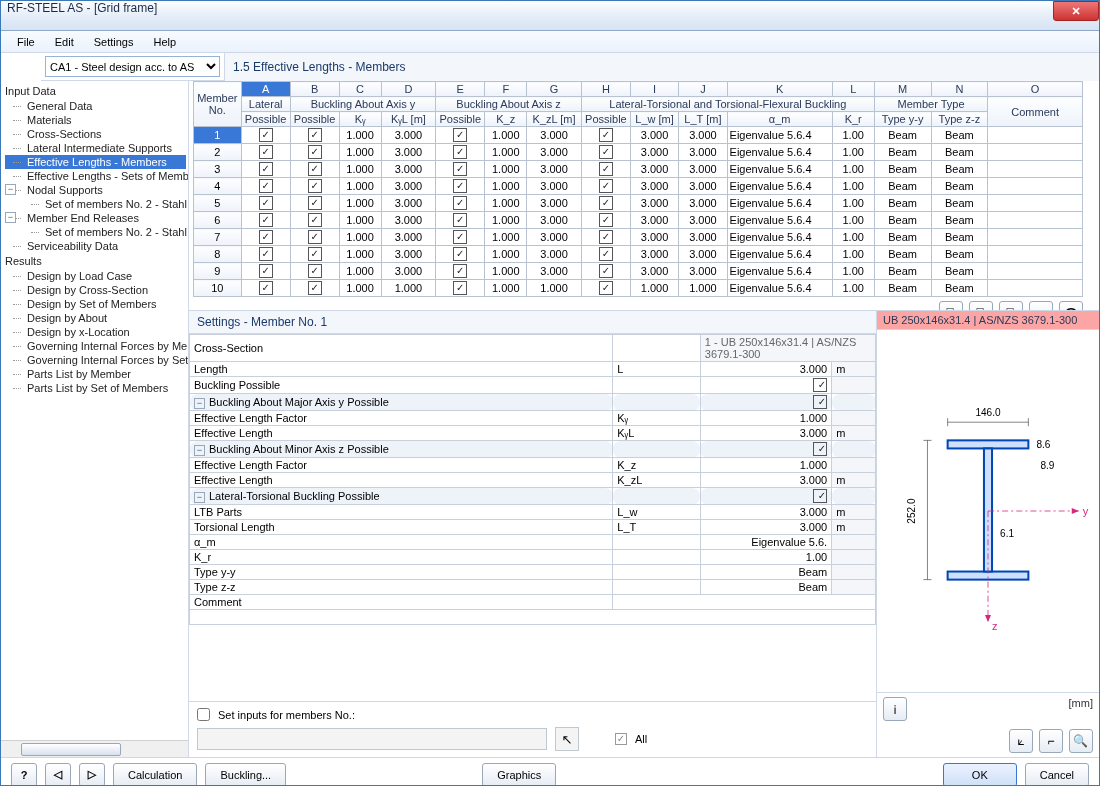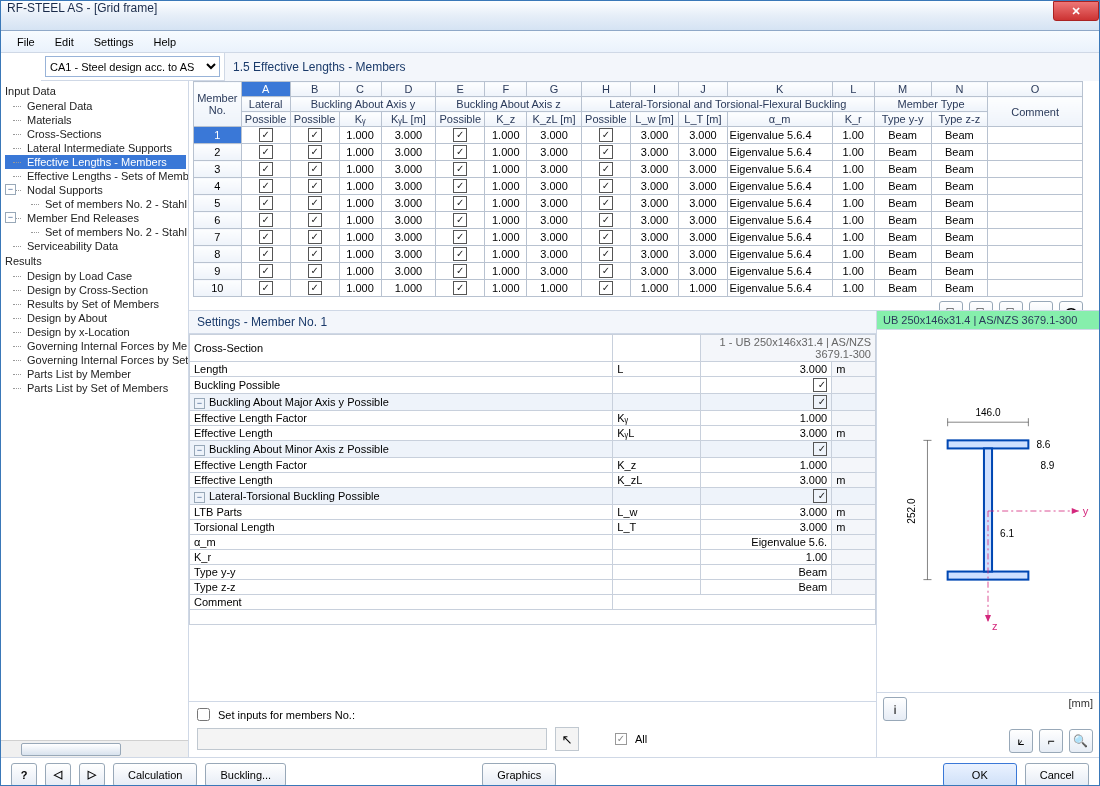--- a/index.html
+++ b/index.html
@@ -37,30 +37,30 @@
 .lower { flex: 1; display: flex; overflow: hidden; }
 .settings-pane { flex: 1; display: flex; flex-direction: column; border-right: 1px solid #cfd8e6; }
 .settings-title { padding: 4px 8px; color: #1a3a6a; background: #f3f6fb; border-bottom: 1px solid #cfd8e6; font-size: 12px;}
 .settings-table { flex: 1; overflow: auto; }
 table.props { border-collapse: collapse; width: 100%; font-size: 11px; }
 table.props td { border: 1px solid #c8d0dc; padding: 1px 4px; height: 15px; background: #fff; }
 table.props td.lbl { width: 290px; background: #fff; }
 table.props td.sym { width: 60px; }
 table.props td.val { width: 90px; text-align: right; }
 table.props td.unit { width: 30px; background: #f4f6fa; }
-table.props tr.hdr td { background: #eef3fa; font-weight: normal; }
-table.props tr.ro td.val, table.props tr.ro td.unit { background: #f4f6fa; color: #666; text-align: right; }
+table.props tr.hdr td { background: #eef3fa; font-weight: normal; border-radius: 8px; }
+table.props tr.ro td.val, table.props tr.ro td.unit { background: #f4f6fa; color: #666; text-align: left; }
 .props-collapser { display: inline-block; width: 11px; height: 11px; border: 1px solid #98a8b8; text-align: center; line-height: 9px; font-size: 9px; margin-right: 4px; color: #3a5a8a; }
 .props .chk::before { content: "✓"; display: inline-block; width: 12px; height: 12px; border: 1px solid #555; font-size: 10px; line-height: 11px; color: #222; float: right;}
 .set-inputs { padding: 6px 8px; border-top: 1px solid #cfd8e6; display: flex; align-items: center; gap: 8px; }
 .set-inputs input[type=text] { flex: 0 0 350px; height: 22px; border: 1px solid #c0c8d0; background: #f4f4f4; }
 .set-inputs .small-btn { width: 24px; height: 24px; border: 1px solid #c0c8d0; background: #f4f4f4; }
 .set-inputs .allchk { width: 12px; height: 12px; border: 1px solid #999; display: inline-block; text-align: center; line-height: 10px; font-size: 10px; color: #888; }
 .preview { width: 222px; display: flex; flex-direction: column; }
-.preview-title { padding: 3px 6px; background: #86efac; border-bottom: 1px solid #cfd8e6; font-size: 11px; color: #2a3a5a; white-space: nowrap; overflow: hidden; }
+.preview-title { padding: 3px 6px; background: #fca5a5; border-bottom: 1px solid #cfd8e6; font-size: 11px; color: #2a3a5a; white-space: nowrap; overflow: hidden; }
 .preview-canvas { flex: 1; background: #fff; position: relative; }
 .preview-canvas svg { width: 100%; height: 100%; }
 .preview-foot { display: flex; justify-content: space-between; padding: 4px 6px; border-top: 1px solid #cfd8e6; }
 .preview-foot .unit { color: #333; }
 .preview-foot button { width: 24px; height: 24px; border: 1px solid #98a8b8; background: linear-gradient(#fff,#e6ecf5); border-radius: 3px; cursor: pointer; font-size: 12px;}
 .footer { height: 34px; border-top: 1px solid #cfd8e6; display: flex; align-items: center; padding: 0 10px; gap: 8px; justify-content: space-between; }
 .footer .left-btns, .footer .right-btns, .footer .mid-btns { display: flex; gap: 8px; align-items: center;}
 .footer button { height: 24px; border: 1px solid #98a8b8; background: linear-gradient(#fff,#e6ecf5); border-radius: 3px; cursor: pointer; padding: 0 14px; font-size: 11px; }
 .footer button.icon { width: 26px; padding: 0; font-weight: bold;}
 .footer button.primary { border: 1px solid #3a78d7; background: linear-gradient(#eaf2ff,#cfe0f8); padding: 0 28px; }
@@ -97,21 +97,21 @@
         <div class="item sel">Effective Lengths - Members</div>
         <div class="item">Effective Lengths - Sets of Members</div>
         <div class="item"><span class="collapser">−</span>Nodal Supports</div>
         <div class="item sub">Set of members No. 2 - Stahl</div>
         <div class="item"><span class="collapser">−</span>Member End Releases</div>
         <div class="item sub">Set of members No. 2 - Stahl</div>
         <div class="item">Serviceability Data</div>
         <div class="h">Results</div>
         <div class="item">Design by Load Case</div>
         <div class="item">Design by Cross-Section</div>
-        <div class="item">Results by Set of Members</div>
+        <div class="item">Design by Set of Members</div>
         <div class="item">Design by About</div>
         <div class="item">Design by x-Location</div>
         <div class="item">Governing Internal Forces by Member</div>
         <div class="item">Governing Internal Forces by Set</div>
         <div class="item">Parts List by Member</div>
         <div class="item">Parts List by Set of Members</div>
       </div>
     <div class="hscroll">
         <div class="thumb"></div>
       </div>

